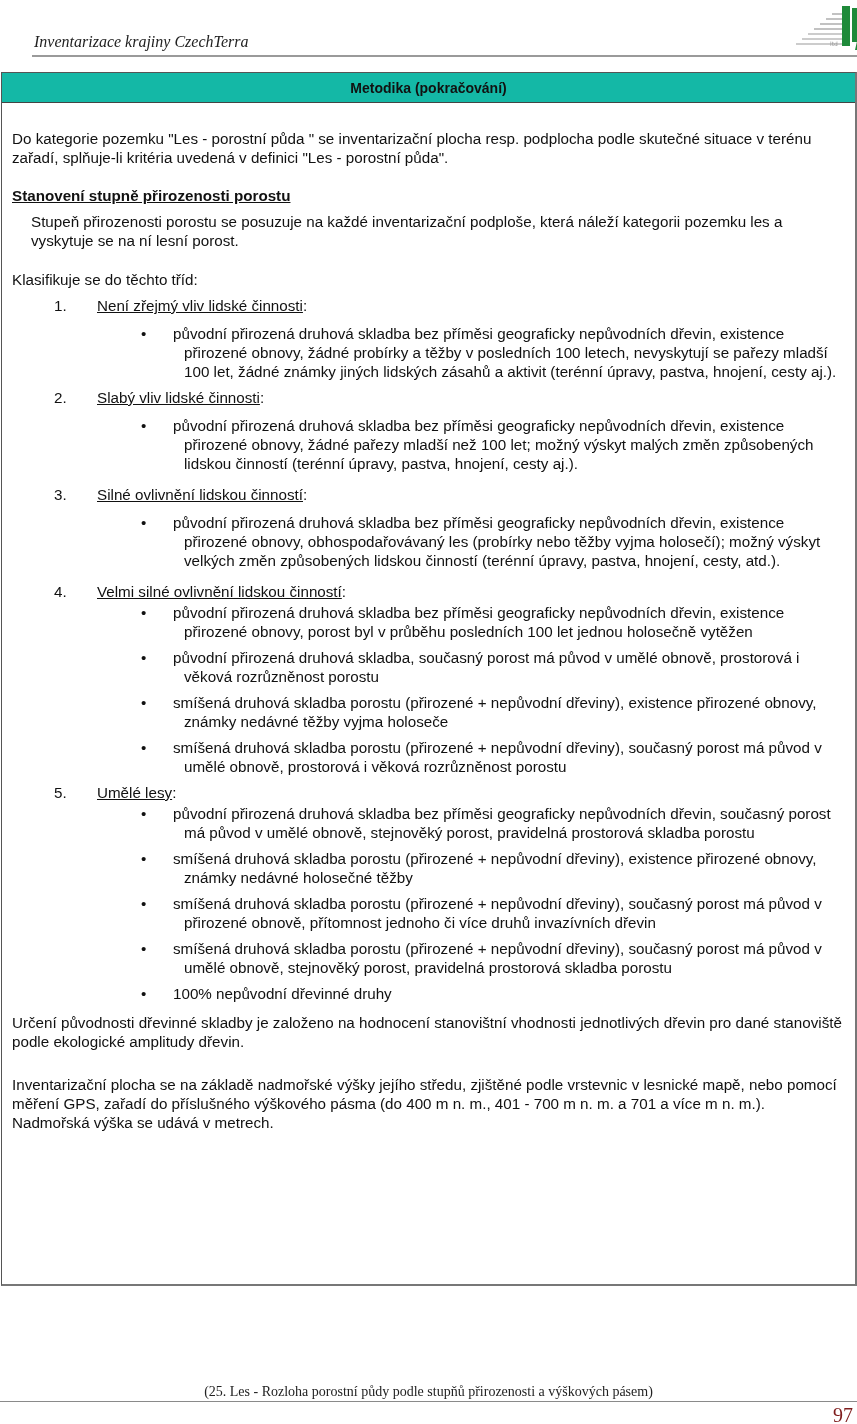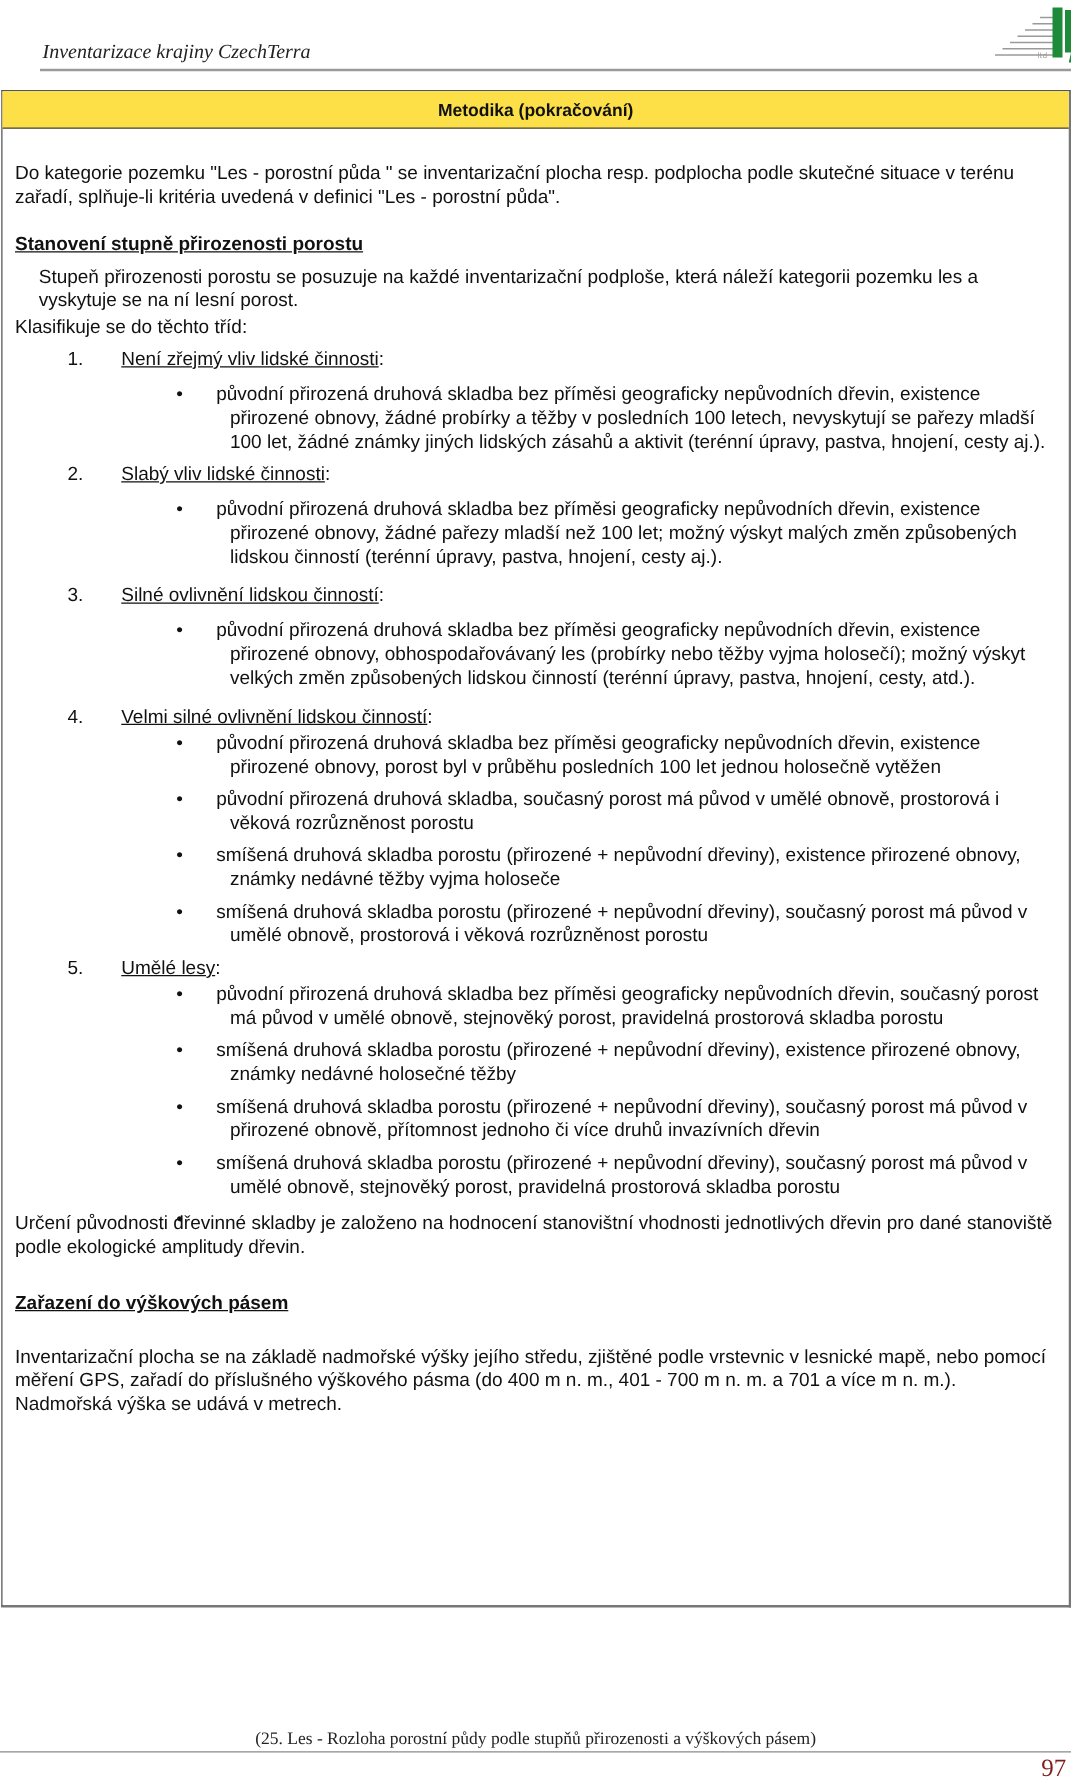--- a/index.html
+++ b/index.html
@@ -12,31 +12,31 @@
       font-family: "Liberation Serif", serif; font-style: italic; font-size: 16px; color: #222;
     }
     .header-rule { position: absolute; left: 0; top: 55px; width: 857px; height: 2px; background: #9a9a9a; }
     .logo { position: absolute; left: 760px; top: 2px; width: 92px; height: 50px; }
 
     .box {
       position: absolute; left: 1px; top: 72px; width: 856px; height: 1214px;
       border: 1px solid #555; border-right: 2px solid #777; border-bottom: 2px solid #777;
     }
     .box-head {
-      height: 30px; background: #fde047; border-bottom: 1px solid #444;
+      height: 30px; background: #14b8a6; border-bottom: 1px solid #444;
       display: flex; align-items: center; justify-content: center;
       font-weight: bold; font-size: 14px; color: #111;
     }
     .box-body { padding: 0 10px 0 10px; font-size: 15.2px; line-height: 19px; }
     p { margin: 0; }
     .p-intro { margin-top: 26px; }
     .sec-title { font-weight: bold; text-decoration: underline; }
     .sec1 { margin-top: 19px; }
     .after-title { margin-top: 7px; margin-left: 19px; }
-    .klas { margin-top: 2px; }
+    .klas { margin-top: 20px; }
 
     .cls { position: relative; padding-left: 85px; margin-top: 7px; }
     .cls-num { position: absolute; left: 42px; top: 0; }
     .cls-name { text-decoration: underline; }
     .bullets { list-style: none; margin-top: 7px; }
     .bullets li { position: relative; padding-left: 161px; padding-right: 4px; margin-bottom: 7px; }
     .bullets li .bul { position: absolute; left: 129px; top: 0; }
     .bullets li .txt { display: block; text-indent: 0; }
     .bullets li .txt { padding-left: 11px; text-indent: -11px; }
     .bullets.tight { margin-top: 2px; }
@@ -148,27 +148,27 @@
           <li>
             <span class="bul">•</span>
             <span class="txt">smíšená druhová skladba porostu (přirozené + nepůvodní dřeviny), současný porost má původ v přirozené obnově, přítomnost jednoho či více druhů invazívních dřevin</span>
           </li>
           <li>
             <span class="bul">•</span>
             <span class="txt">smíšená druhová skladba porostu (přirozené + nepůvodní dřeviny), současný porost má původ v umělé obnově, stejnověký porost, pravidelná prostorová skladba porostu</span>
           </li>
           <li>
             <span class="bul">•</span>
+            <span class="txt">100% nepůvodní dřevinné druhy</span>
           </li>
         </ul>
       </div>
 
     <p class="p-urceni">Určení původnosti dřevinné skladby je založeno na hodnocení stanovištní vhodnosti jednotlivých dřevin pro dané stanoviště podle ekologické amplitudy dřevin.</p>
 
-    <p class="sec-title sec2">Zařazení do výškových pásem</p>
     <p class="p-zarazeni">Inventarizační plocha se na základě nadmořské výšky jejího středu, zjištěné podle vrstevnic v lesnické mapě, nebo pomocí měření GPS, zařadí do příslušného výškového pásma (do 400 m n. m., 401 - 700 m n. m. a 701 a více m n. m.). Nadmořská výška se udává v metrech.</p>
   </div>
 </div>
 
 <div class="caption">(25. Les - Rozloha porostní půdy podle stupňů přirozenosti a výškových pásem)</div>
 <div class="footer-rule"></div>
 <div class="footer-left">Field-Map Inventory Analyst v. 7.029</div>
 <div class="footer-page">97</div>
 
 </body></html>

